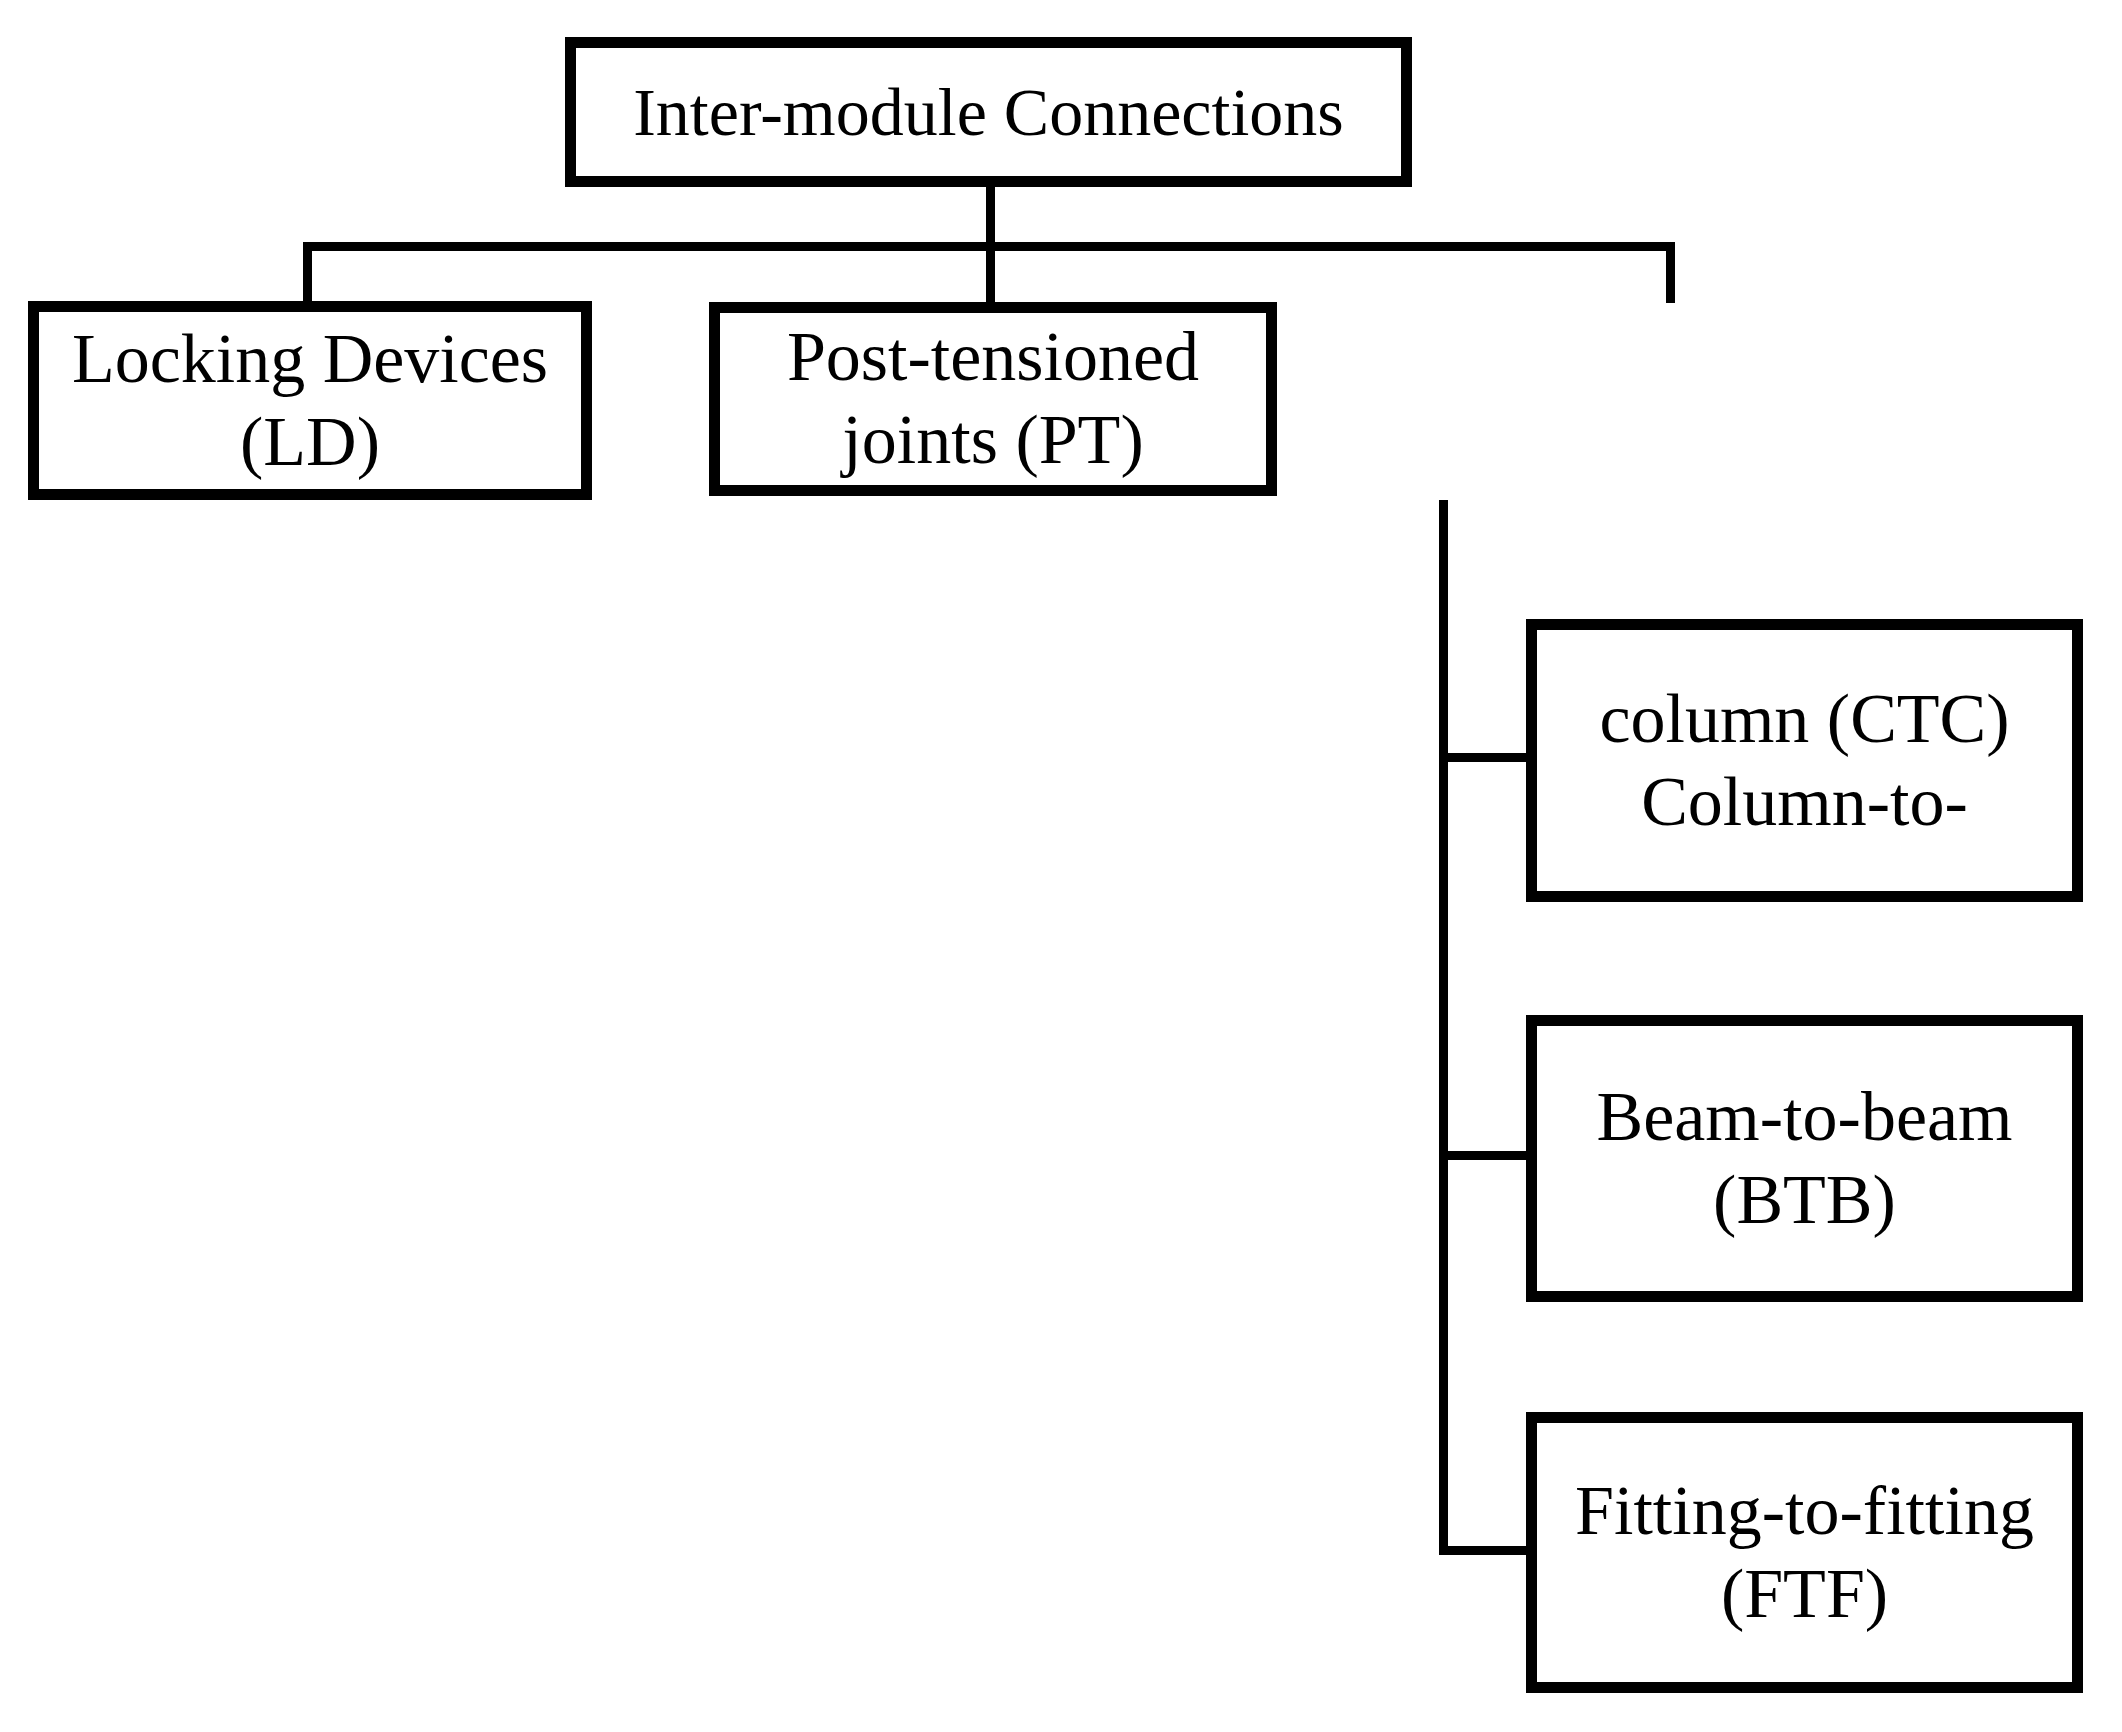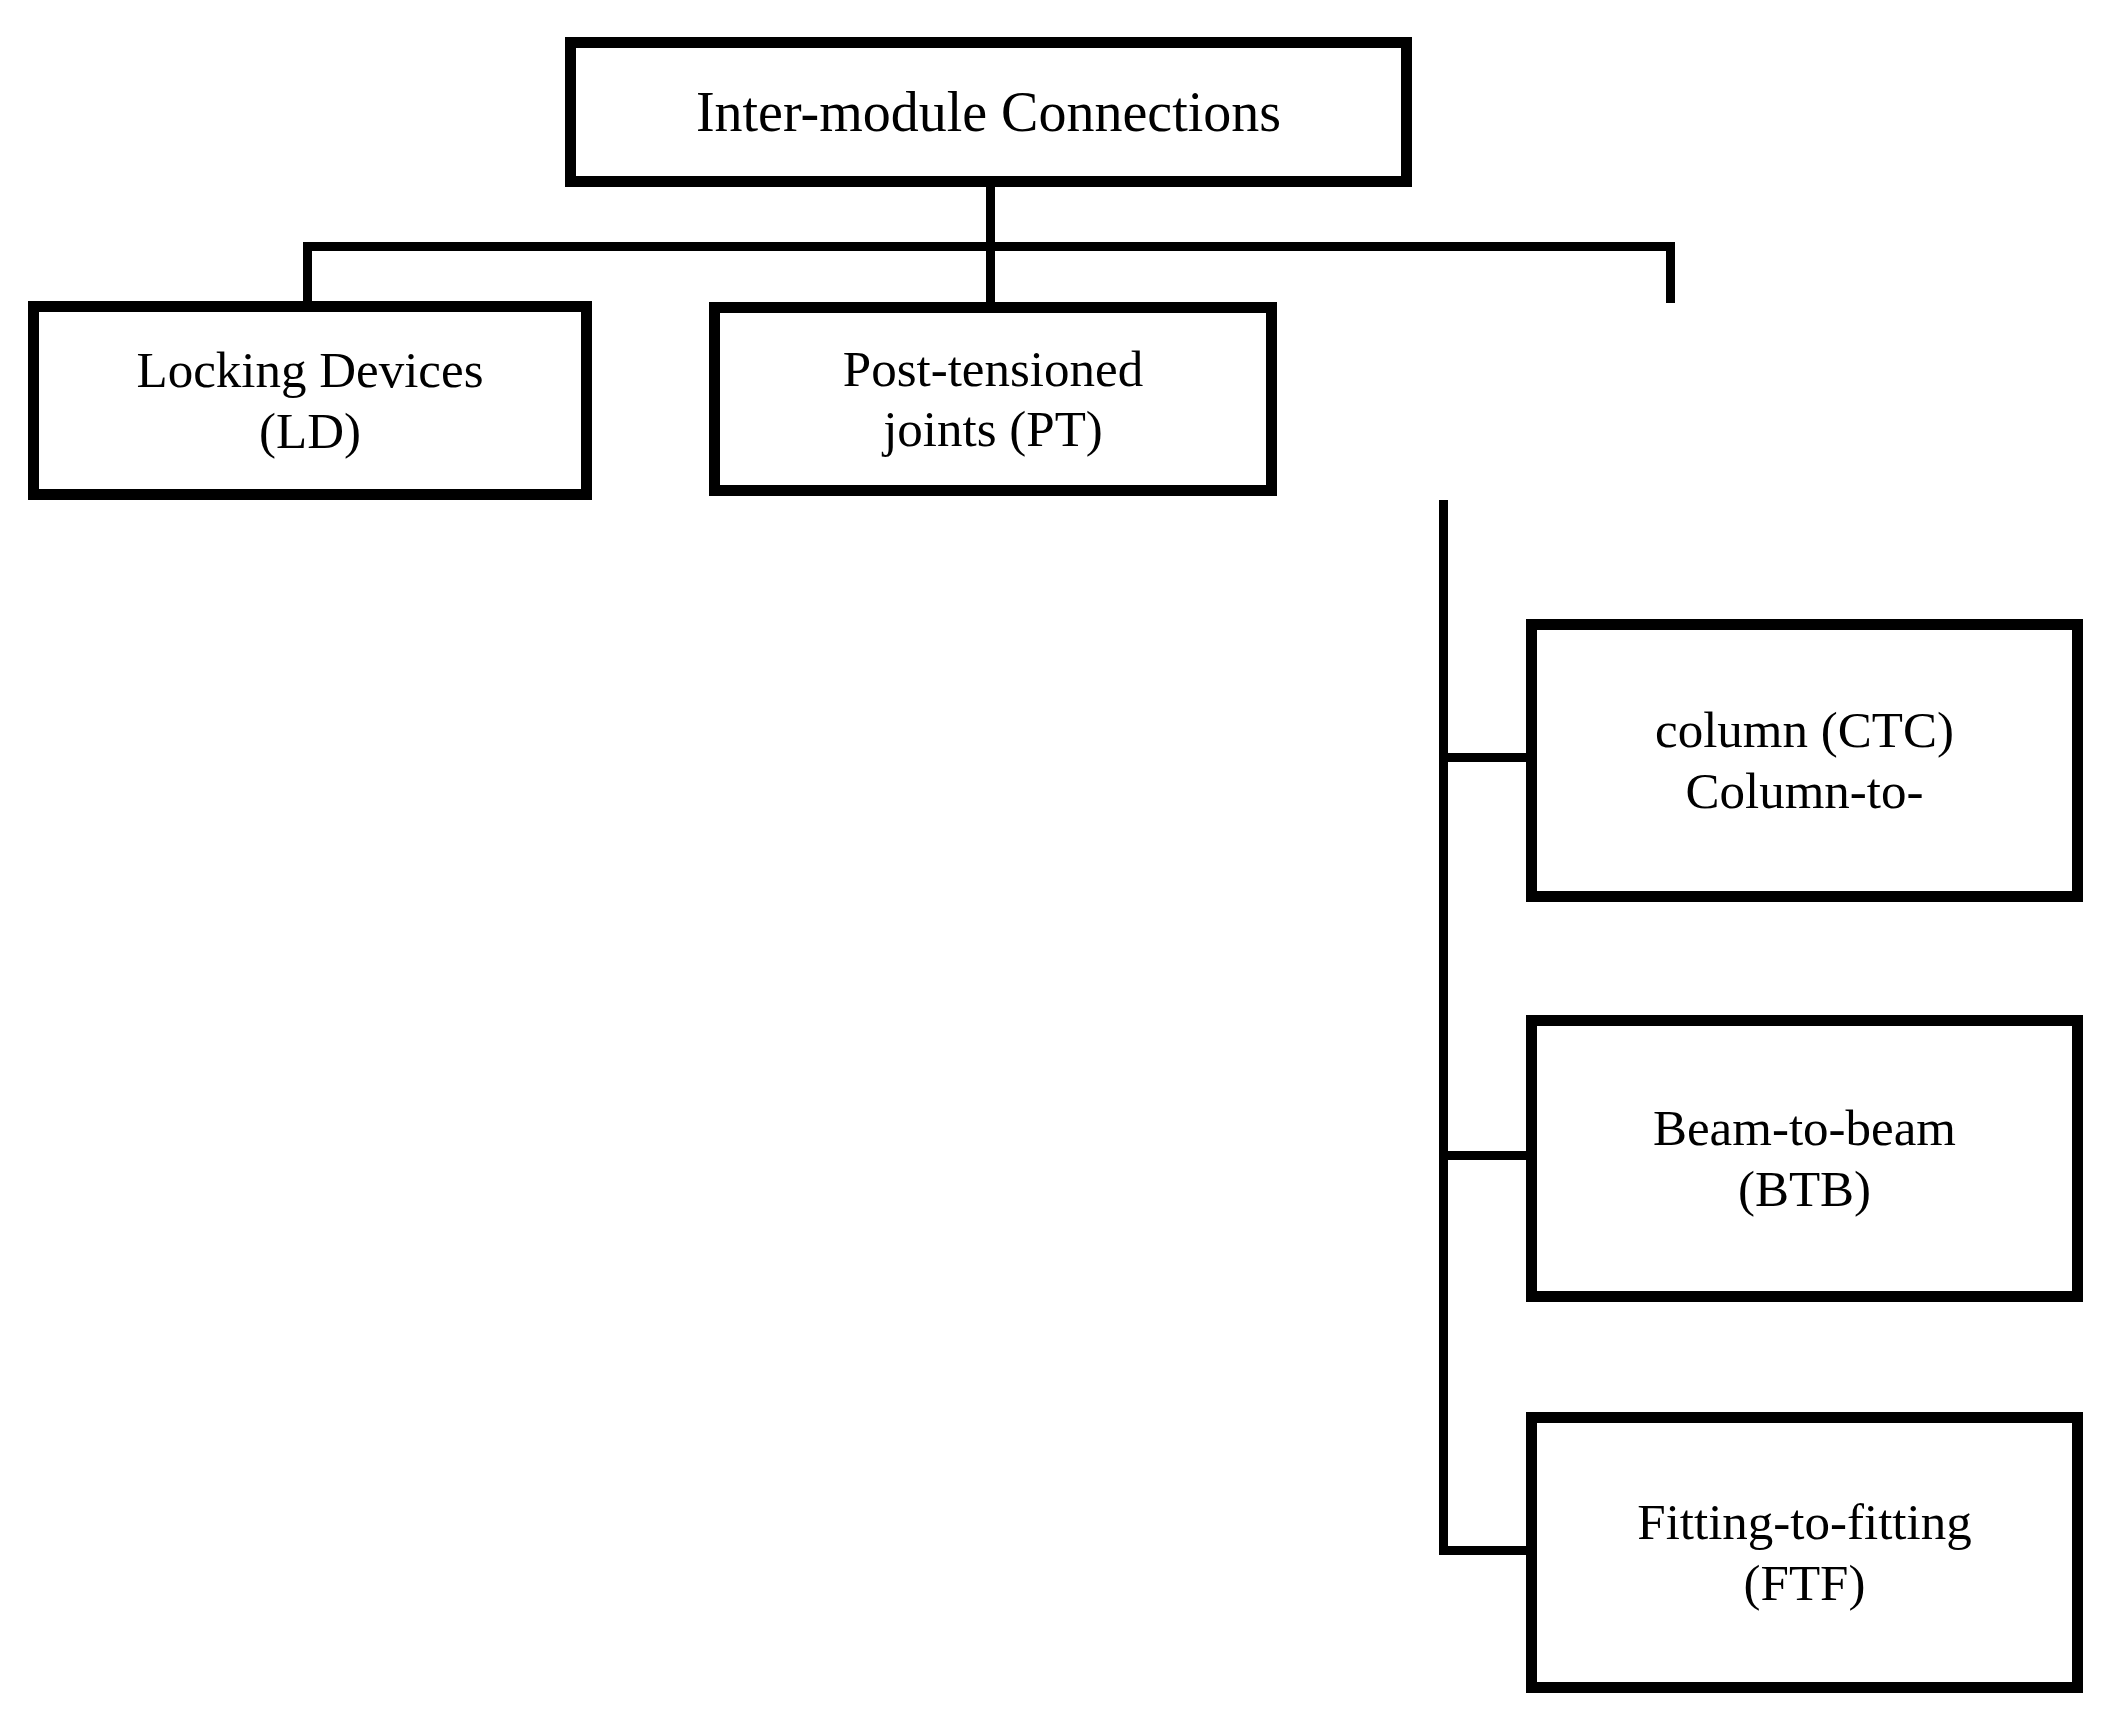--- a/index.html
+++ b/index.html
@@ -23,29 +23,29 @@
     position: absolute;
     box-sizing: border-box;
     border: 11px solid var(--ink, #000000);
     background: var(--box-fill, #ffffff);
     display: flex;
     flex-direction: column;
     align-items: center;
     justify-content: center;
     text-align: center;
     line-height: 1.18;
-    font-size: 51px;
+    font-size: 70px;
     letter-spacing: 0;
   }
   .node .l {
     display: block;
     white-space: nowrap;
   }
   .node.root {
-    font-size: 56px;
+    font-size: 68px;
   }
   .conn {
     position: absolute;
     background: var(--ink, #000000);
   }
   
   #n-root   { left: 565px;  top: 37px;   width: 847px; height: 150px; }
   #n-ld     { left: 28px;   top: 301px;  width: 564px; height: 199px; }
   #n-pt     { left: 709px;  top: 302px;  width: 568px; height: 194px; }
   #n-bolted { left: 1389px; top: 301px;  width: 559px; height: 201px; }

